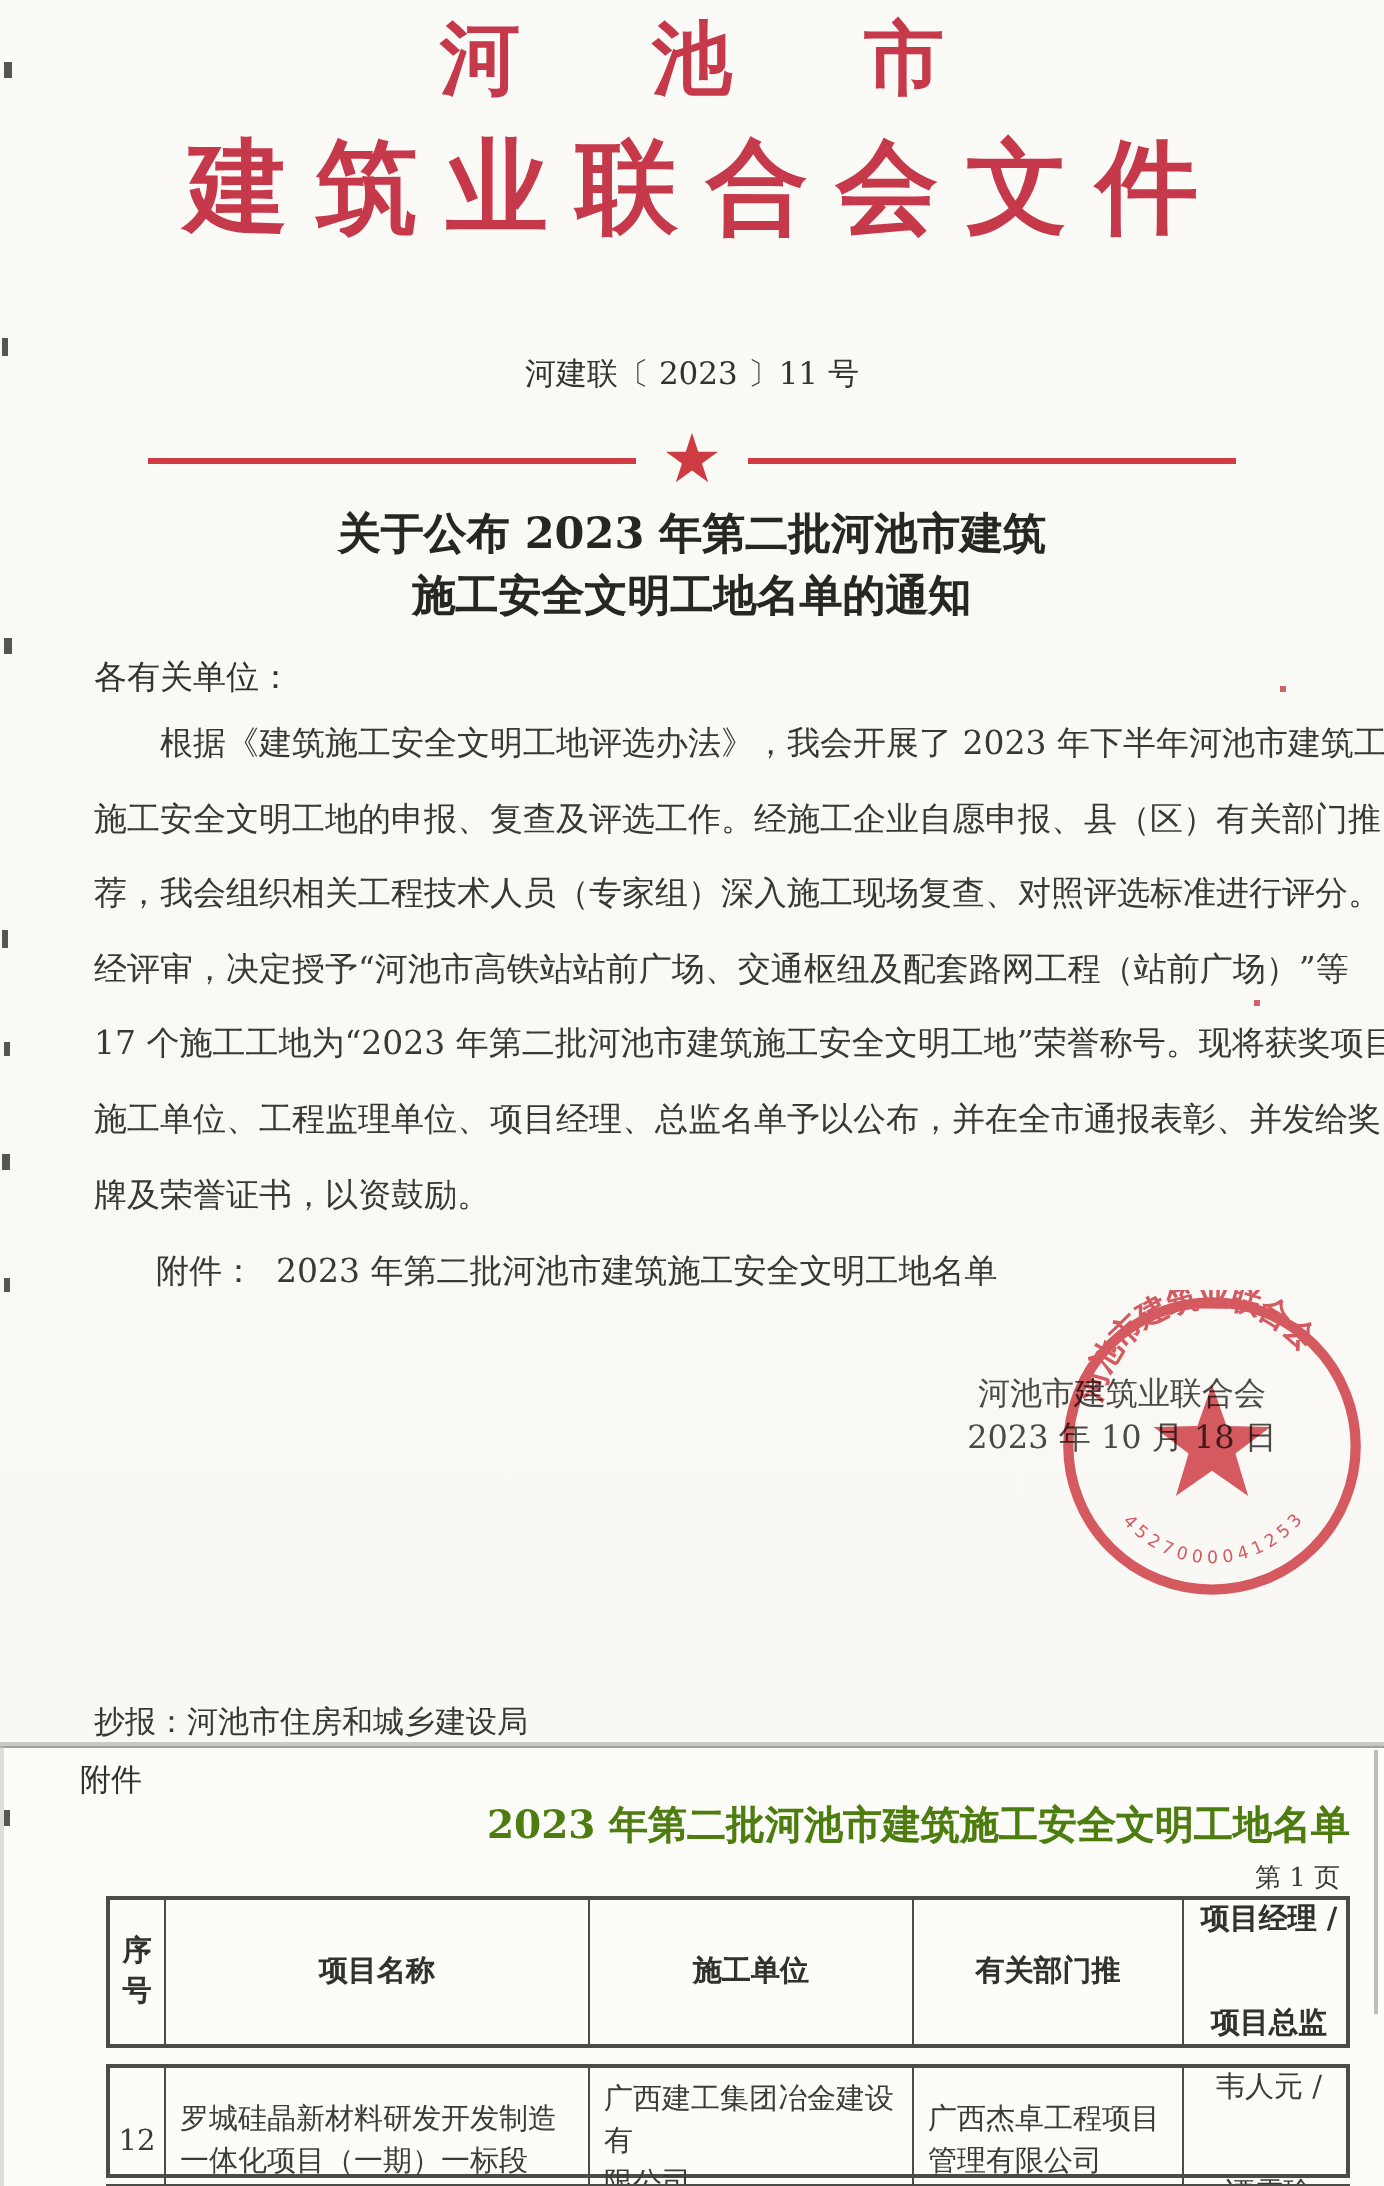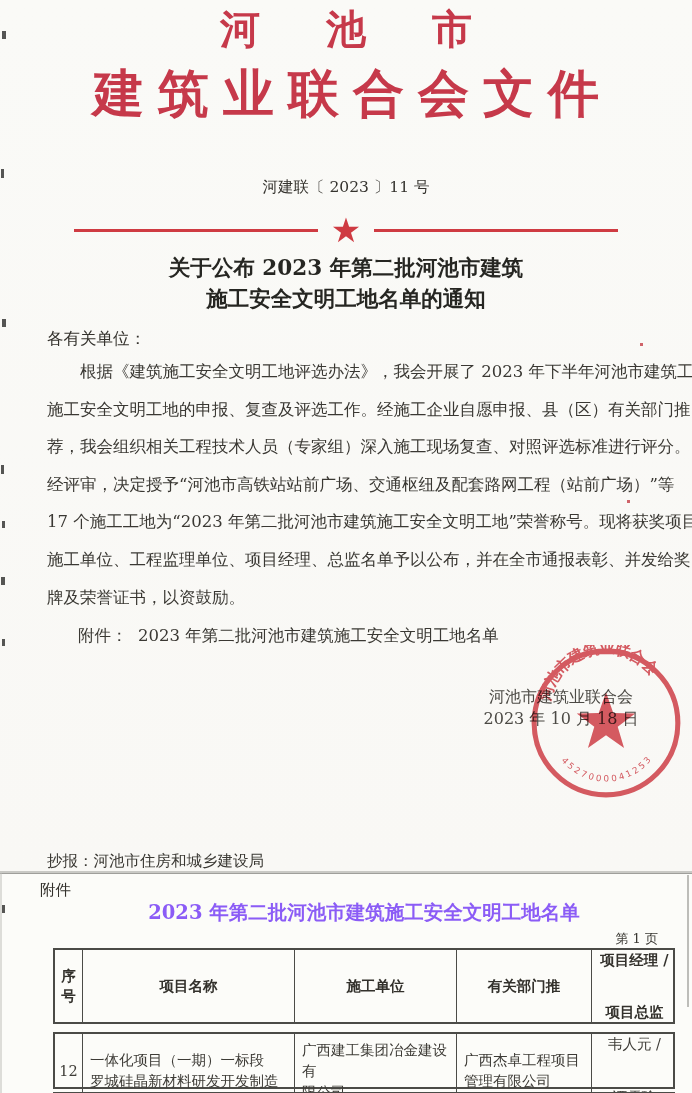--- a/index.html
+++ b/index.html
@@ -41,23 +41,23 @@
     opacity:.88; mix-blend-mode:multiply; }
 
   
   .copy-block { position:absolute; left:47px; top:822px; width:605px; font-size:15.5px; color:#3a3833;margin-top:28px; }
   .copy-line { height:23px; line-height:23px; border-bottom:1px solid #3e3c38; }
 
   
   .sheet2 { position:absolute; left:0; top:871px; width:692px; height:222px;
     background:#fcfcf9; border-top:2px solid #c9c9c5; box-shadow:inset 0 1px 0 #9f9f9b; }
   .attach-label { position:absolute; left:40px; top:7px; font-size:15.5px; color:#33312c; }
-  .table-title { position:absolute; left:53px; top:26px; width:622px; text-align:center;
-    font-size:19.5px; font-weight:bold; color:#8b5cf6; }
-  .page-marker { position:absolute; left:0; top:57px; width:658px; text-align:right; font-size:13px; color:#3a3833; }
+  .table-title { position:absolute; left:53px; top:26px; width:622px; text-align:right;
+    font-size:19.5px; font-weight:bold; color:#4d7c0f; }
+  .page-marker { position:absolute; left:12px; top:57px; width:658px; text-align:right; font-size:13px; color:#3a3833; }
 
   .tbl { position:absolute; left:53px; width:622px; display:grid;
     grid-template-columns:28px 212px 162px 135px 85px;
     border:2px solid #4b4b47; box-sizing:border-box; font-size:14.5px; color:#3d3b36; }
   .tbl .c { border-right:1.5px solid #4b4b47; display:flex; flex-direction:column;
     justify-content:center; box-sizing:border-box; }
   .tbl .c:last-child { border-right:none;gap:32px; }
   .tbl.head { top:75px; height:76px; font-weight:bold; color:#33312c; }
   .tbl.head .c { align-items:center; text-align:center; line-height:20px; }
   .tbl.body { top:159px; height:57px; }
@@ -160,22 +160,22 @@
         <div>项目经理 /</div>
         <div>项目总监</div>
       </div>
     </div>
 
     <div class="tbl body">
       <div class="c num">
         <div>12</div>
       </div>
       <div class="c">
+        <div>罗城硅晶新材料研发开发制造</div>
         <div>一体化项目（一期）一标段</div>
-        <div>罗城硅晶新材料研发开发制造</div>
       </div>
       <div class="c">
         <div>广西建工集团冶金建设有</div>
         <div>限公司</div>
       </div>
       <div class="c">
         <div>广西杰卓工程项目</div>
         <div>管理有限公司</div>
       </div>
       <div class="c mgr">

